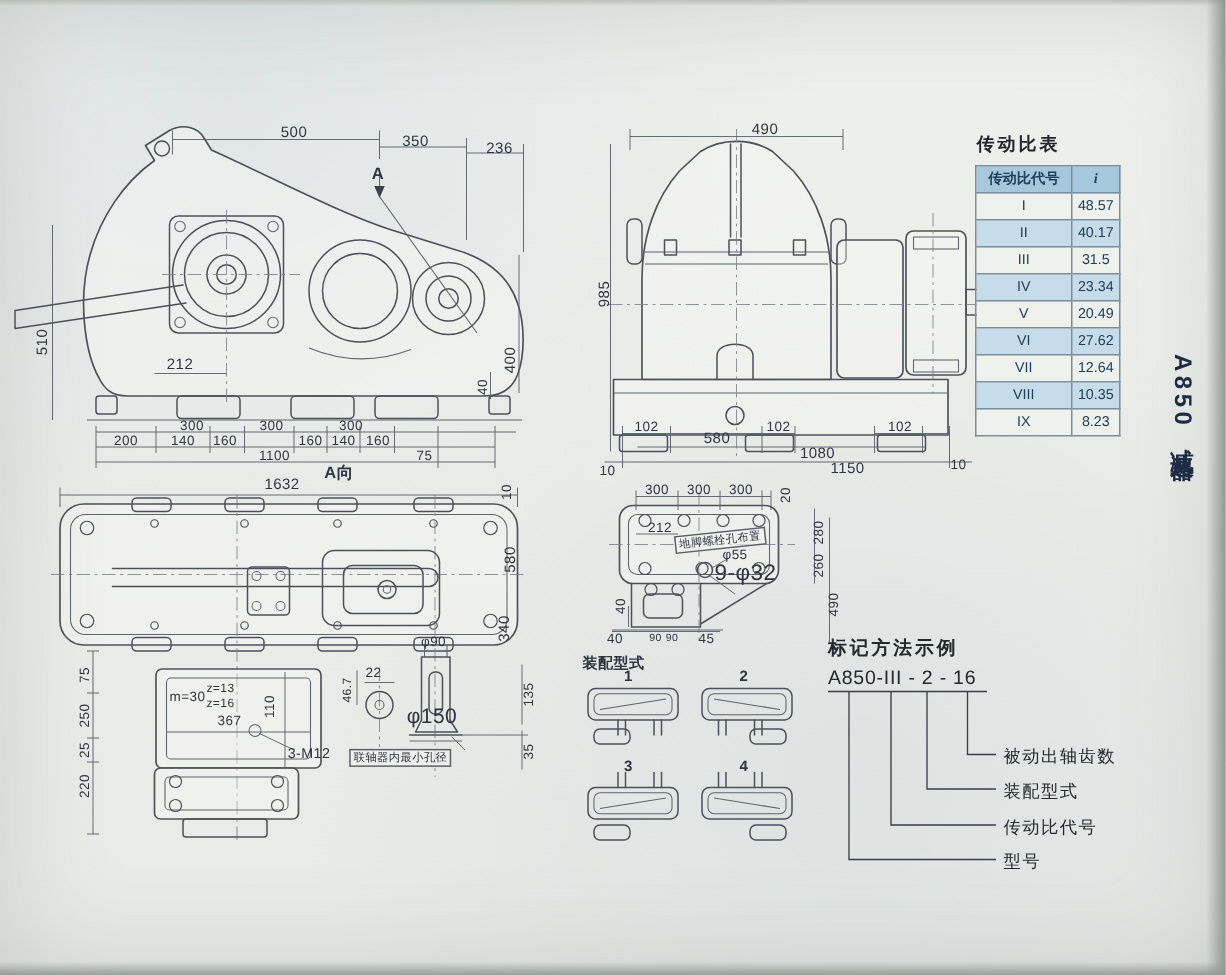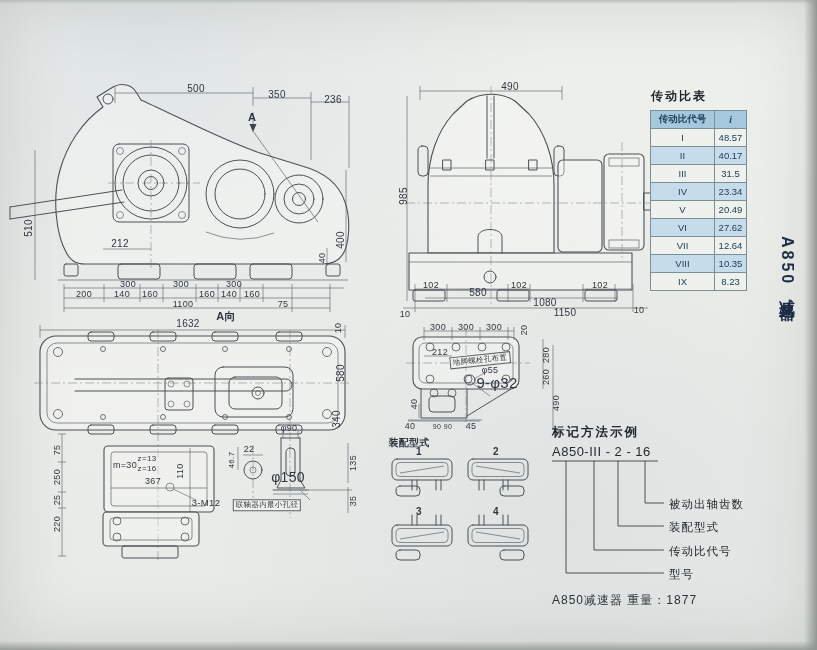--- a/index.html
+++ b/index.html
@@ -469,15 +469,14 @@
     </table>
   </div>
 
   <div class="mark-heading">标记方法示例</div>
   <div class="mark-code">A850-III - 2 - 16</div>
   <div class="mark-label" style="top:497px;">被动出轴齿数</div>
   <div class="mark-label" style="top:520px;">装配型式</div>
   <div class="mark-label" style="top:544px;">传动比代号</div>
   <div class="mark-label" style="top:567px;">型号</div>
 
-  <div class="weight-note">A850减速器 重量：1877</div>
   <div class="side-tab">A850减速器</div>
 </div>
 
 </body></html>

